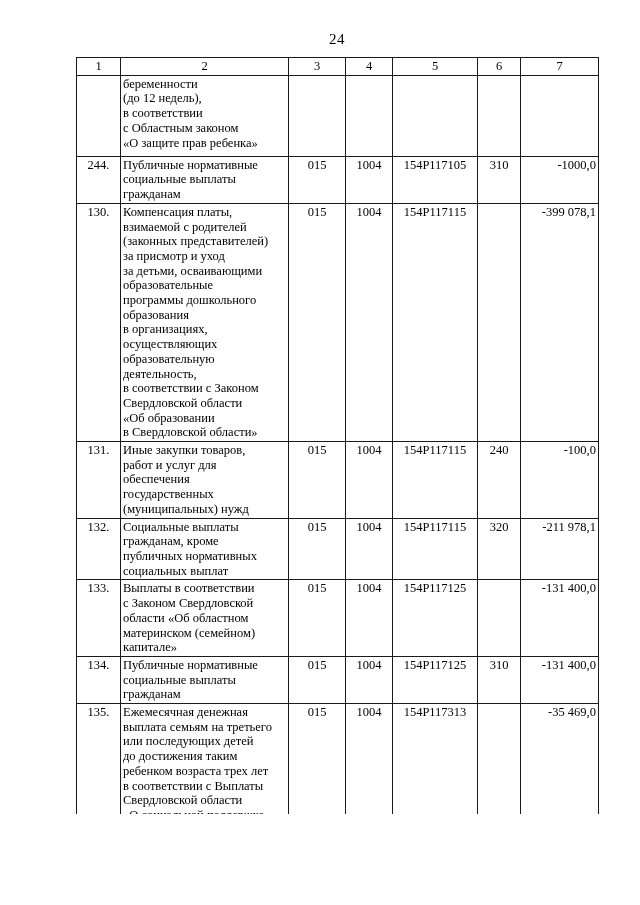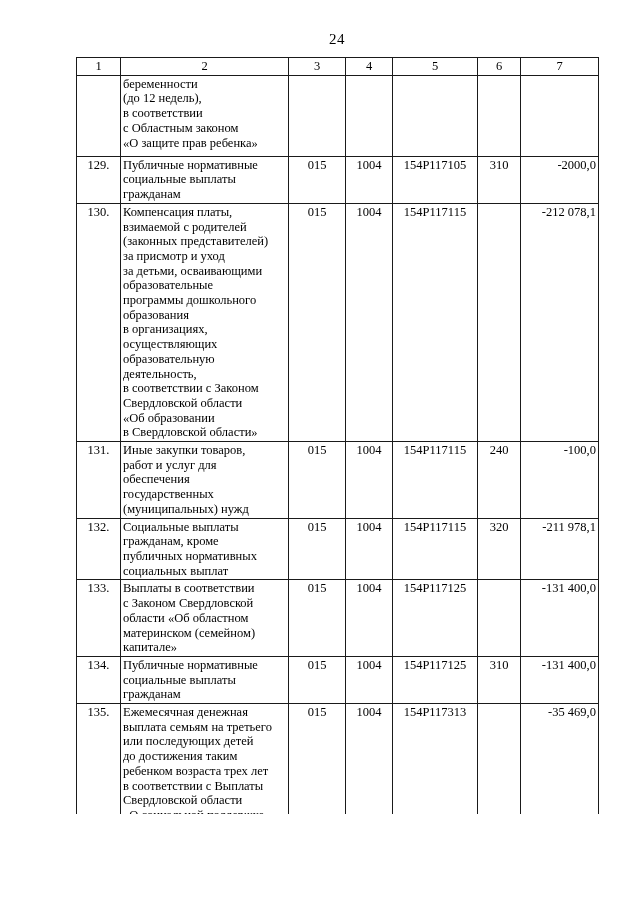--- a/index.html
+++ b/index.html
@@ -103,29 +103,29 @@
 с Областным законом
 «О защите прав ребенка»</td>
       <td class="c-mid"></td>
       <td class="c-mid"></td>
       <td class="c-mid"></td>
       <td class="c-mid"></td>
       <td class="c-amt"></td>
     </tr>
 
     <tr class="h44">
-      <td class="c-num">129.</td>
+      <td class="c-num">244.</td>
       <td class="c-name">Публичные нормативные
 социальные выплаты
 гражданам</td>
       <td class="c-mid">015</td>
       <td class="c-mid">1004</td>
       <td class="c-mid">154P117105</td>
       <td class="c-mid">310</td>
-      <td class="c-amt">-2000,0</td>
+      <td class="c-amt">-1000,0</td>
     </tr>
 
     <tr class="h237">
       <td class="c-num">130.</td>
       <td class="c-name">Компенсация платы,
 взимаемой с родителей
 (законных представителей)
 за присмотр и уход
 за детьми, осваивающими
 образовательные
@@ -136,21 +136,21 @@
 образовательную
 деятельность,
 в соответствии с Законом
 Свердловской области
 «Об образовании
 в Свердловской области»</td>
       <td class="c-mid">015</td>
       <td class="c-mid">1004</td>
       <td class="c-mid">154P117115</td>
       <td class="c-mid"></td>
-      <td class="c-amt">-212 078,1</td>
+      <td class="c-amt">-399 078,1</td>
     </tr>
 
     <tr class="h73">
       <td class="c-num">131.</td>
       <td class="c-name">Иные закупки товаров,
 работ и услуг для
 обеспечения
 государственных
 (муниципальных) нужд</td>
       <td class="c-mid">015</td>

